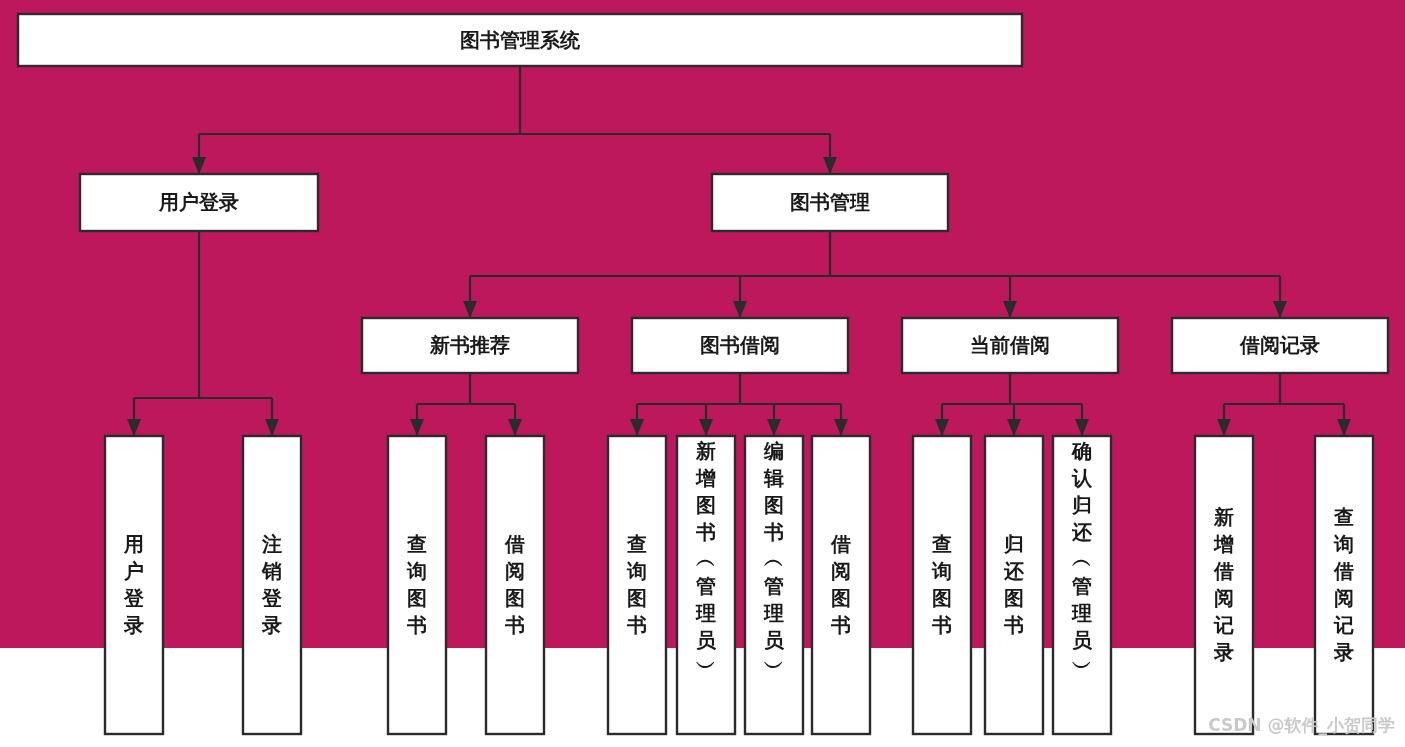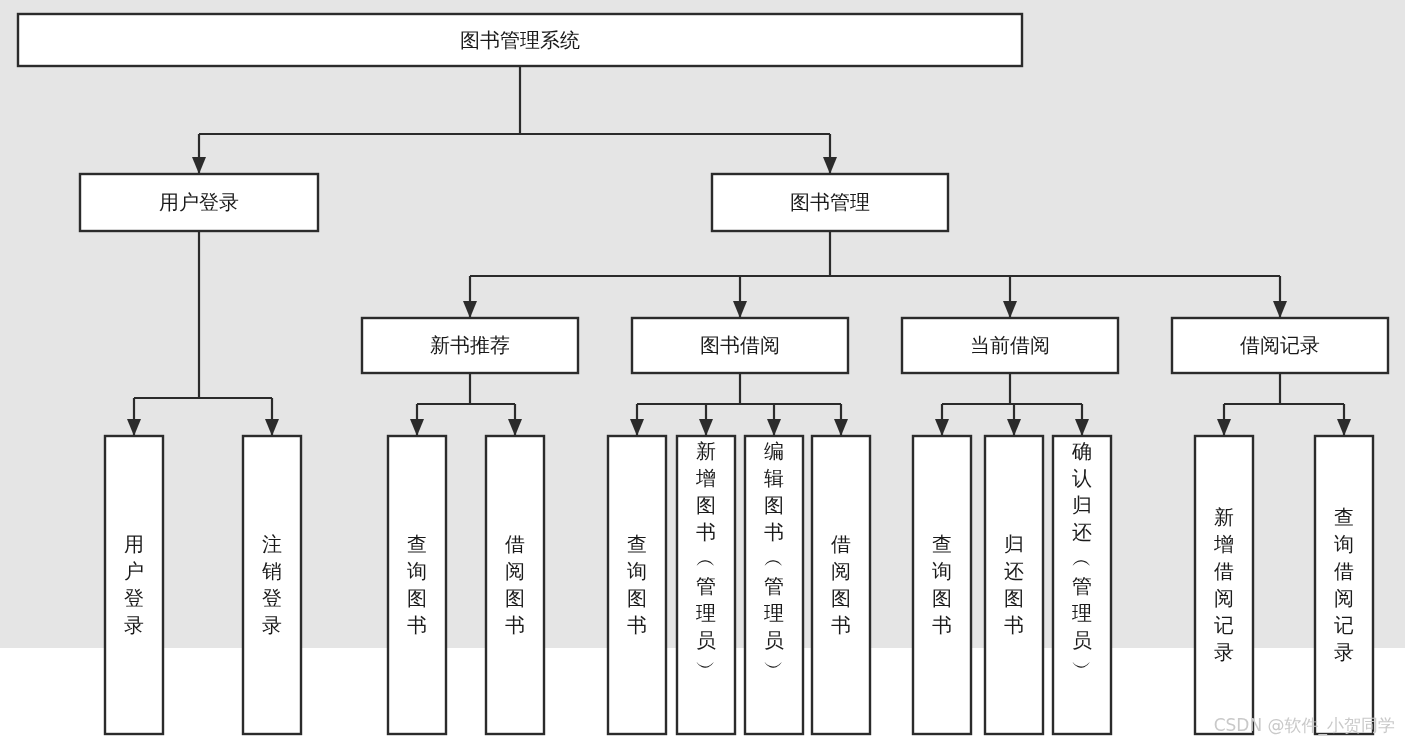--- a/index.html
+++ b/index.html
@@ -11,21 +11,22 @@
   body {
     width: 1405px;
     height: 747px;
     overflow: hidden;
     font-family: "DejaVu Sans", "Liberation Sans", sans-serif;
   }
   #diagram-root {
     position: relative;
     width: 1405px;
     height: 648px;
-    background: #e5e5e5;
+    background: #be185d;
+    font-weight: bold;
   }
   svg#chart-svg {
     position: absolute;
     left: 0;
     top: 0;
     width: 1405px;
     height: 747px;
     display: block;
   }
   .node-box {

